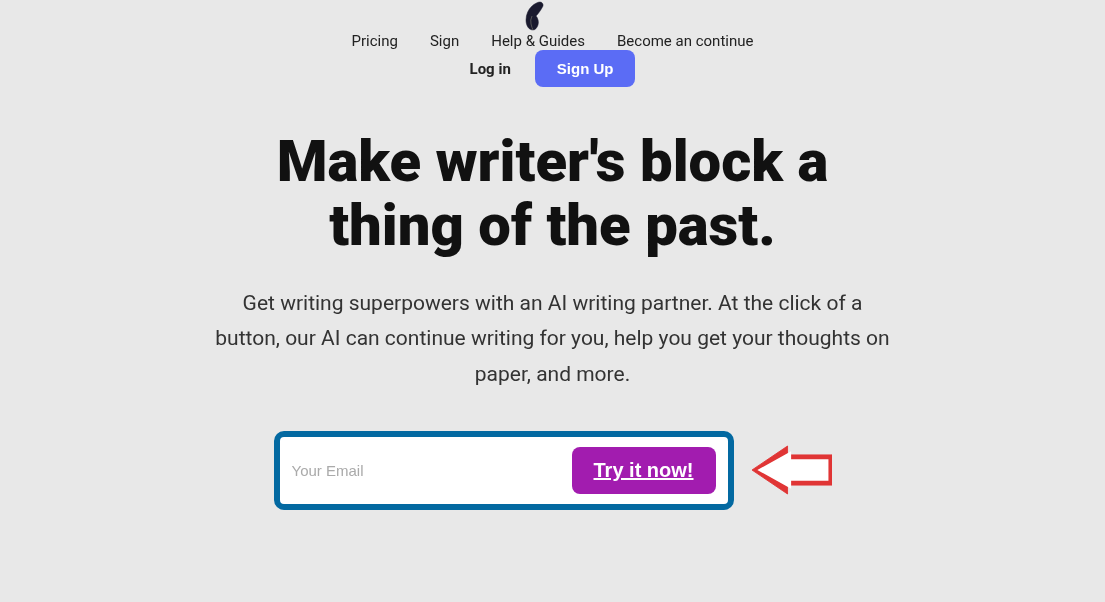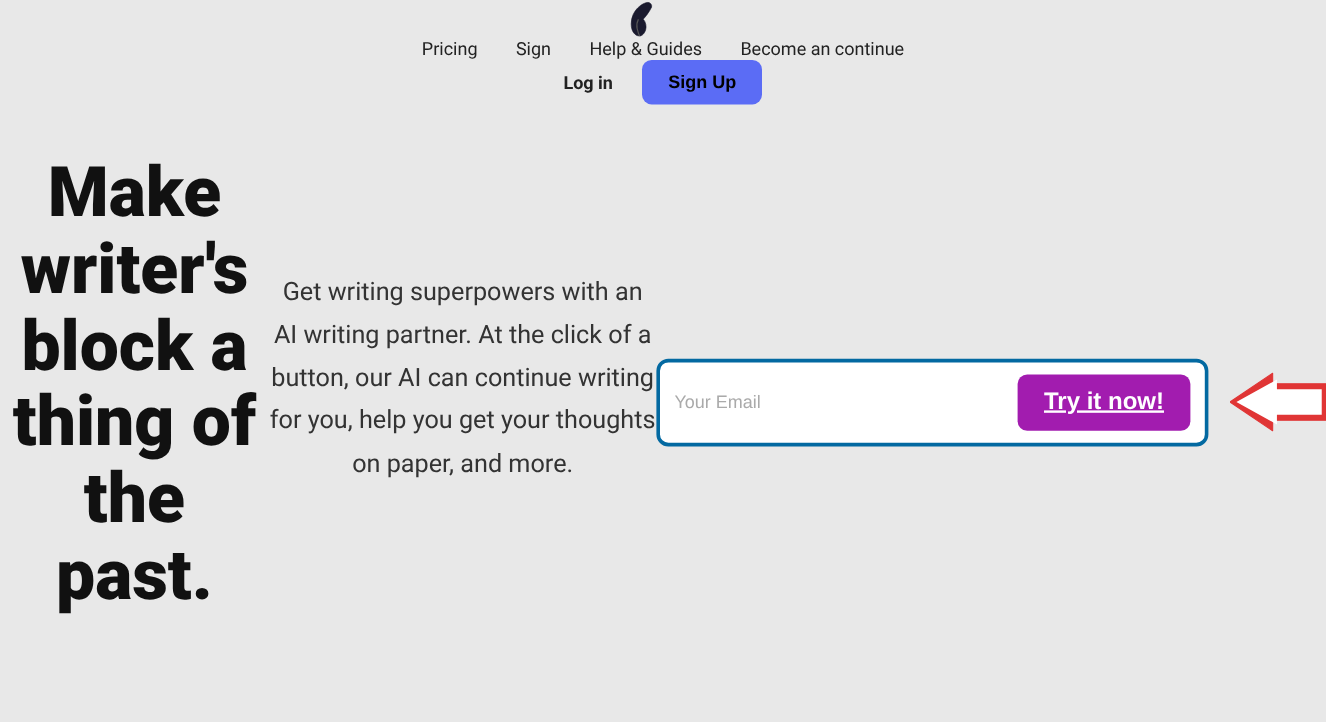--- a/index.html
+++ b/index.html
@@ -61,33 +61,33 @@
     .login-link {
       font-size: 15px;
       color: #222;
       text-decoration: none;
       cursor: pointer;
       font-weight: 700;
     }
 
     .signup-btn {
       background-color: #5b6cf5;
-      color: #000000;
+      color: #ffffff;
       border: none;
       border-radius: 8px;
       padding: 10px 22px;
       font-size: 15px;
       font-weight: 600;
       cursor: pointer;
     }
 
     
     .hero {
       display: flex;
-      flex-direction: row;
+      flex-direction: column;
       align-items: center;
       padding-top: 50px;
       text-align: center;
     }
 
     .hero-title {
       font-size: 58px;
       font-weight: 900;
       color: #111;
       line-height: 1.1;
@@ -104,21 +104,21 @@
     }
 
     
     .form-area-wrapper {
       display: flex;
       align-items: center;
       gap: 18px;
     }
 
     .form-container {
-      border: 3px solid #0369a1;
+      border: 6px solid #0369a1;
       border-radius: 10px;
       background: #fff;
       display: flex;
       align-items: center;
       padding: 10px 12px;
       width: 460px;
       gap: 12px;
     }
 
     .email-input {

